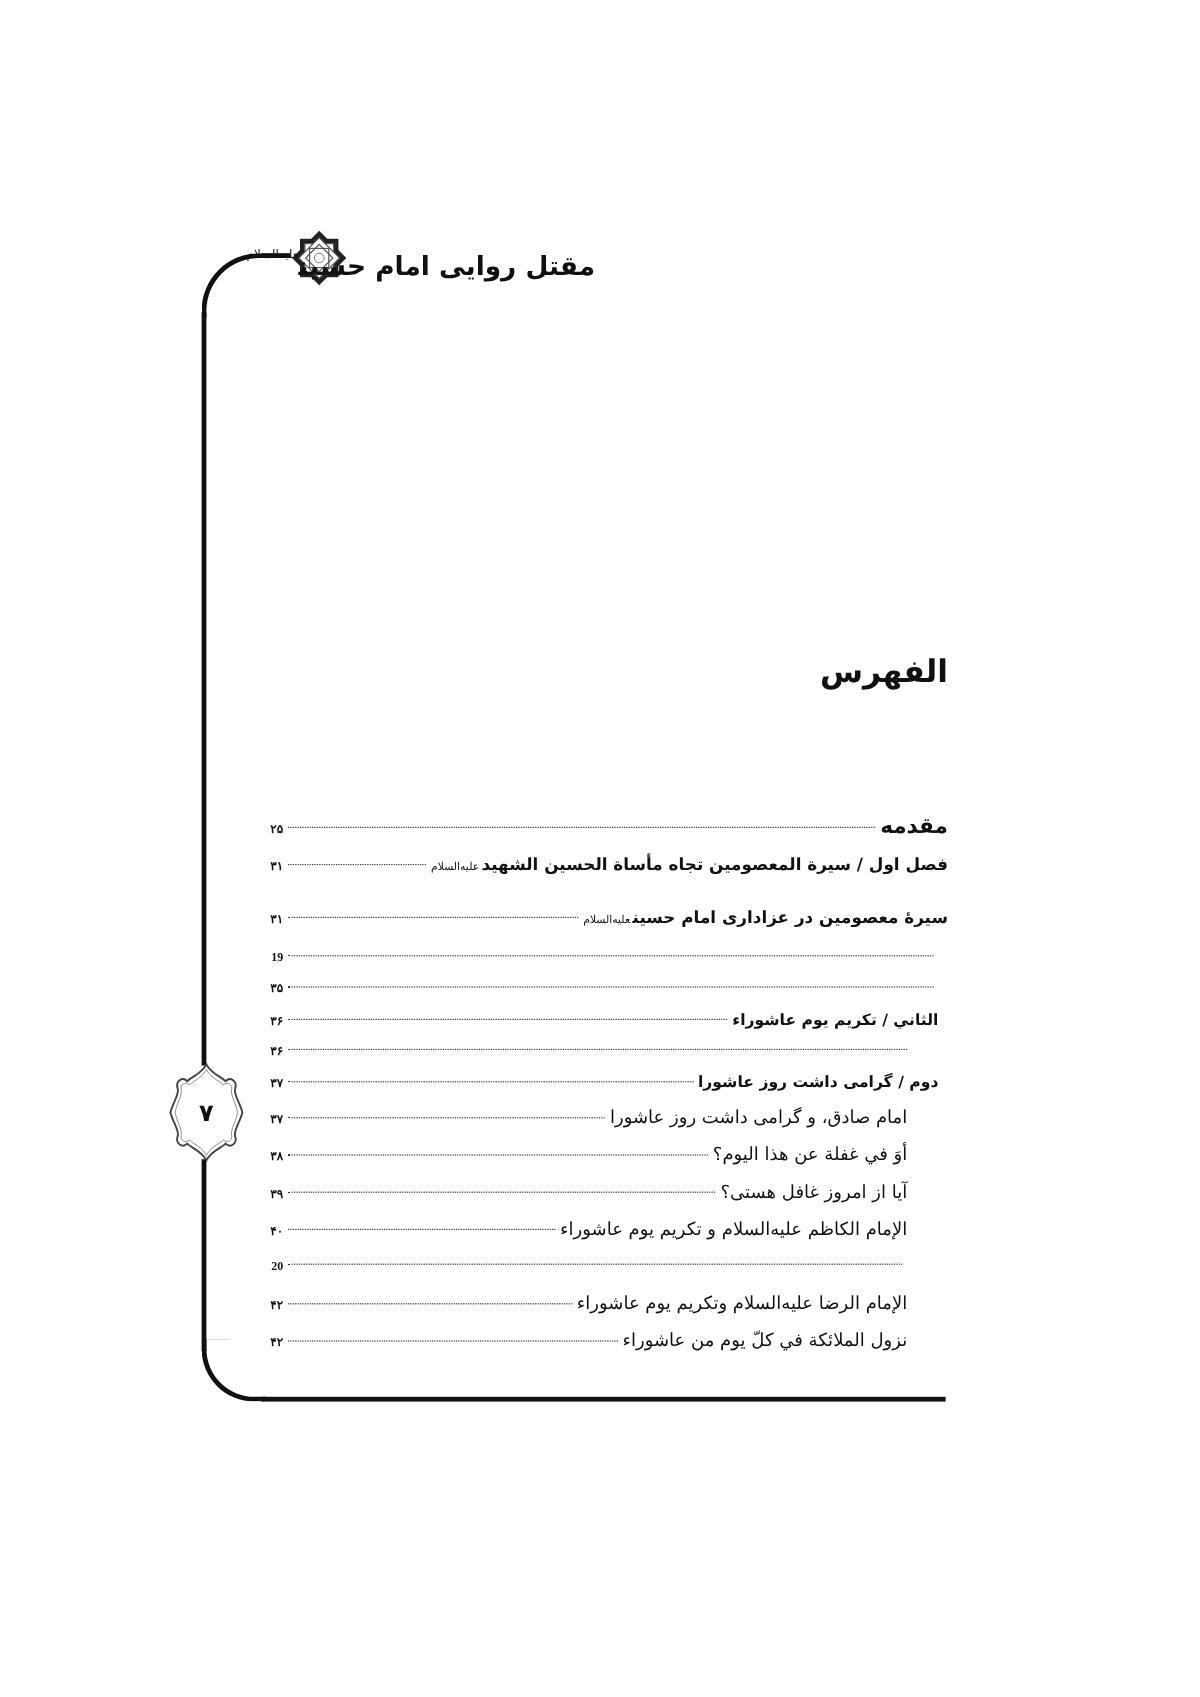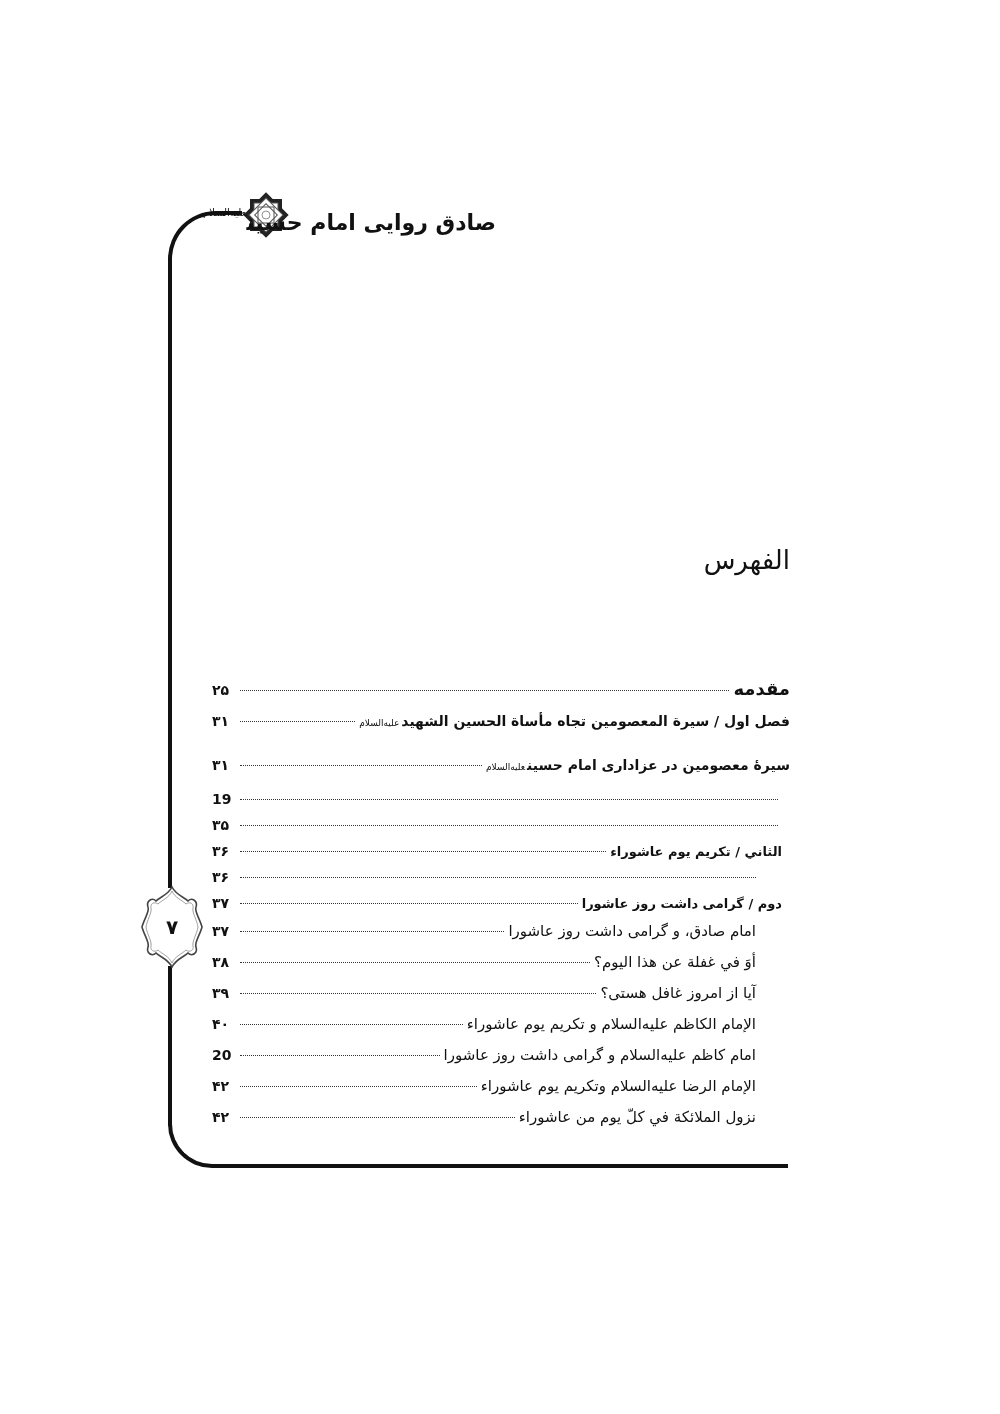--- a/index.html
+++ b/index.html
@@ -37,33 +37,33 @@
     font-size: 22px; line-height: 46px; white-space: nowrap;
   }
   .header-title .sup { font-size: 10px; font-weight: normal; vertical-align: 14px; }
   .page-badge { position: absolute; left: 140px; top: 885px; width: 64px; height: 84px; }
   .page-num {
     position: absolute; left: 140px; top: 885px; width: 64px; height: 84px;
     text-align: center; line-height: 84px; font-weight: bold; font-size: 20px;
   }
   .toc-title {
     position: absolute; right: 210px; top: 540px; direction: rtl;
-    font-weight: normal; font-size: 26px; line-height: 40px;
+    font-weight: bold; font-size: 26px; line-height: 40px;
   }
   .toc { position: absolute; left: 212px; top: 672px; width: 578px; direction: rtl; }
   .row {
     display: flex; align-items: baseline; direction: rtl; white-space: nowrap;
     height: 29px; line-height: 29px; font-size: 14px;
   }
   .row .label { flex: 0 0 auto; }
   .row .honor { font-size: 9px; font-weight: normal; margin-right: 2px; }
   .row .dots {
     flex: 1 1 auto; border-bottom: 1.5px dotted #333; margin: 0 4px; position: relative; top: -4px;
   }
-  .row .num { flex: 0 0 auto; font-weight: bold; font-size: 14px; width: 24px; text-align: left; }
+  .row .num { flex: 0 0 auto; font-weight: bold; font-size: 10px; width: 24px; text-align: right; font-family: Liberation Serif, serif; }
   .row.h1 { font-weight: bold; font-size: 18px; height: 34px; line-height: 34px; }
   .row.h2 { font-weight: bold; font-size: 14px; height: 30px; line-height: 30px; }
   .row.h3 { font-weight: bold; font-size: 13px; height: 26px; line-height: 26px; padding-right: 8px; }
   .row.sub { font-weight: normal; font-size: 13px; height: 26px; line-height: 26px; padding-right: 30px; }
   .row.sub2 { font-weight: normal; font-size: 15px; height: 31px; line-height: 31px; padding-right: 34px; }
   .gap-a { height: 14px; }
   .gap-b { height: 6px; }
 </style>
 </head>
 <body>
@@ -81,21 +81,21 @@
     <rect x="-16" y="-16" width="32" height="32" fill="#222" transform="rotate(45)"></rect>
     <rect x="-12" y="-12" width="24" height="24" fill="#fff" stroke="#555" stroke-width="1"></rect>
     <rect x="-12" y="-12" width="24" height="24" fill="#fff" stroke="#555" stroke-width="1" transform="rotate(45)"></rect>
     <rect x="-8" y="-8" width="16" height="16" fill="none" stroke="#555" stroke-width="1"></rect>
     <rect x="-8" y="-8" width="16" height="16" fill="none" stroke="#555" stroke-width="1" transform="rotate(45)"></rect>
     <circle r="4" fill="#fff" stroke="#777" stroke-width="0.8"></circle>
   </g>
 </svg>
 
 <div class="header-title">
-  <span>صادق روایی امام حسین</span><span class="sup">علیه‌السلام</span>
+  <span>مقتل روایی امام حسین</span><span class="sup">علیه‌السلام</span>
 </div>
 
 <svg class="page-badge" viewBox="0 0 64 84">
   <path d="M32 2 C36 10 44 12 48 16 C52 12 58 16 56 22 C54 26 60 34 62 42 C60 50 54 58 56 62 C58 68 52 72 48 68 C44 72 36 74 32 82 C28 74 20 72 16 68 C12 72 6 68 8 62 C10 58 4 50 2 42 C4 34 10 26 8 22 C6 16 12 12 16 16 C20 12 28 10 32 2 Z" fill="#fff" stroke="#444" stroke-width="1.6"></path>
   <path d="M32 6 C35 13 42 15 46 19 C50 16 54 19 53 23 C52 28 57 35 58 42 C57 49 52 56 53 61 C54 65 50 68 46 65 C42 69 35 71 32 78 C29 71 22 69 18 65 C14 68 10 65 11 61 C12 56 7 49 6 42 C7 35 12 28 11 23 C10 19 14 16 18 19 C22 15 29 13 32 6 Z" fill="none" stroke="#888" stroke-width="0.8"></path>
 </svg>
 <div class="page-num">۷</div>
 
 <div class="toc-title">الفهرس</div>
 
@@ -153,21 +153,20 @@
     <span class="label">آیا از امروز غافل هستی؟</span>
     <span class="dots"></span>
     <span class="num">۳۹</span>
   </div>
   <div class="row sub2">
     <span class="label">الإمام الکاظم علیه‌السلام و تکریم یوم عاشوراء</span>
     <span class="dots"></span>
     <span class="num">۴۰</span>
   </div>
   <div class="row sub2">
-    <span class="label">امام کاظم علیه‌السلام و گرامی داشت روز عاشورا</span>
     <span class="dots"></span>
     <span class="num">20</span>
   </div>
   <div class="row sub2">
     <span class="label">الإمام الرضا علیه‌السلام وتکریم یوم عاشوراء</span>
     <span class="dots"></span>
     <span class="num">۴۲</span>
   </div>
   <div class="row sub2">
     <span class="label">نزول الملائکة في کلّ یوم من عاشوراء</span>

